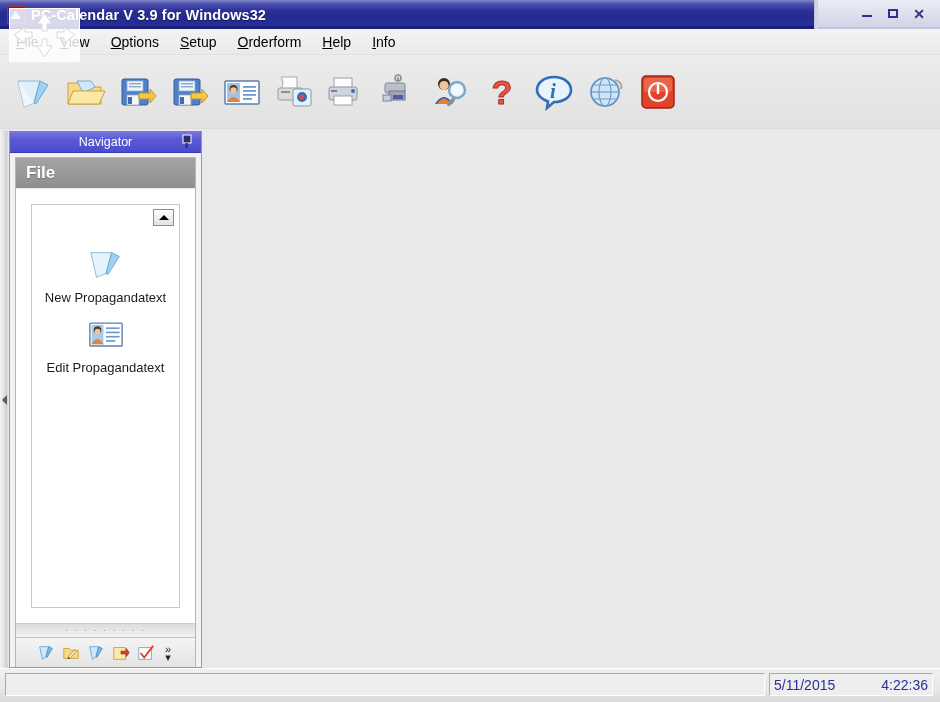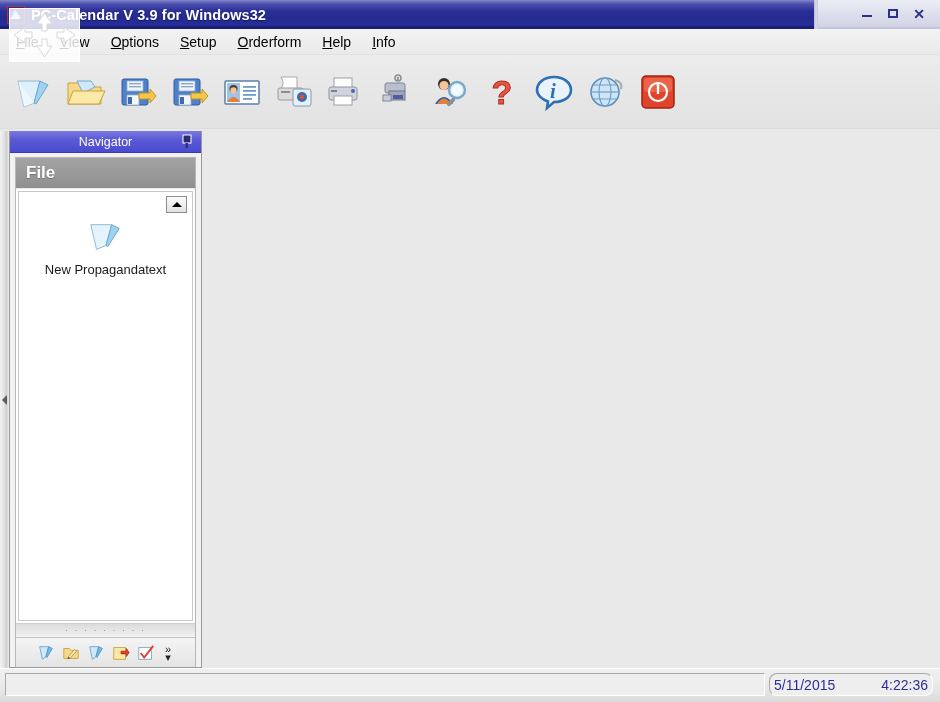--- a/index.html
+++ b/index.html
@@ -165,22 +165,22 @@
     display: flex; align-items: center;
     padding-left: 10px;
     border-bottom: 1px solid #e9e9e9;
     text-shadow: 0 1px 1px rgba(0,0,0,.25);
   }
   .nav-items {
     position: relative;
     flex: 1; min-height: 0;
     background: #ffffff;
     border: 1px solid #c8c8c8;
-    margin: 2px;
-    padding-top: 17px;
+    margin: 15px;
+    padding-top: 32px;
     overflow: hidden;
   }
   .scroll-up-btn {
     position: absolute; right: 5px; top: 4px;
     width: 21px; height: 17px;
     background: linear-gradient(to bottom,#fdfdfd,#e2e2e2);
     border: 1px solid #8d8d8d;
     display: flex; align-items: center; justify-content: center;
     cursor: default;
   }
@@ -250,21 +250,20 @@
     border-right-color: #ffffff; border-bottom-color: #ffffff;
     margin-right: 4px;
   }
   .status-pane.main { width: 760px; }
   .status-pane.clock {
     flex: 1;
     display: flex; align-items: center; justify-content: space-around;
     color: #2b2f96; font-size: 14px;
     white-space: nowrap; overflow: hidden;
     padding: 0 4px;
-    border-radius: 8px;
   }
   .status-pane.clock .ampm {
     position: absolute; left: 0; top: 18px;
     font-size: 11px;
   }
   .clock-wrap { position: relative; display: flex; width: 100%; align-items: center; justify-content: space-between; }
 
   
   .move-cursor {
     position: absolute; left: 9px; top: 8px;
@@ -479,20 +478,36 @@
           <div class="nav-entry">
             <span class="ico">
               <svg width="38" height="36" viewBox="0 0 40 38">
                 <path d="M4 6 L26 6 L20 28 L10 32 Z" fill="#e4f3fc" stroke="#8fb8d4" stroke-width="1"></path>
                 <path d="M26 6 L34 10 L22 29 L20 28 Z" fill="#9fd2f2" stroke="#6ba6cc" stroke-width="1"></path>
               </svg>
             </span>
             <span class="lbl">New Propagandatext</span>
           </div>
 
+          <div class="nav-entry">
+            <span class="ico">
+              <svg width="34" height="26" viewBox="0 0 40 30">
+                <rect x="1" y="1" width="38" height="27" rx="1" fill="#ffffff" stroke="#5a7fae" stroke-width="1.6"></rect>
+                <rect x="3" y="3" width="14" height="23" fill="#a8c9e8"></rect>
+                <circle cx="10" cy="9" r="4.4" fill="#4a3b33"></circle>
+                <path d="M3 26 Q10 14 17 26 Z" fill="#e2823a"></path>
+                <circle cx="10" cy="11" r="3.4" fill="#f0c59a"></circle>
+                <rect x="20" y="6" width="16" height="2" fill="#6e9acb"></rect>
+                <rect x="20" y="11" width="16" height="2" fill="#6e9acb"></rect>
+                <rect x="20" y="16" width="16" height="2" fill="#6e9acb"></rect>
+                <rect x="20" y="21" width="11" height="2" fill="#6e9acb"></rect>
+              </svg>
+            </span>
+            <span class="lbl">Edit Propagandatext</span>
+          </div>
 
 
 
         </div>
 
         <div class="nav-grip">· · · · · · · · ·</div>
 
         <div class="nav-bottombar">
           <span class="mini">
             <svg width="18" height="18" viewBox="0 0 20 20">

